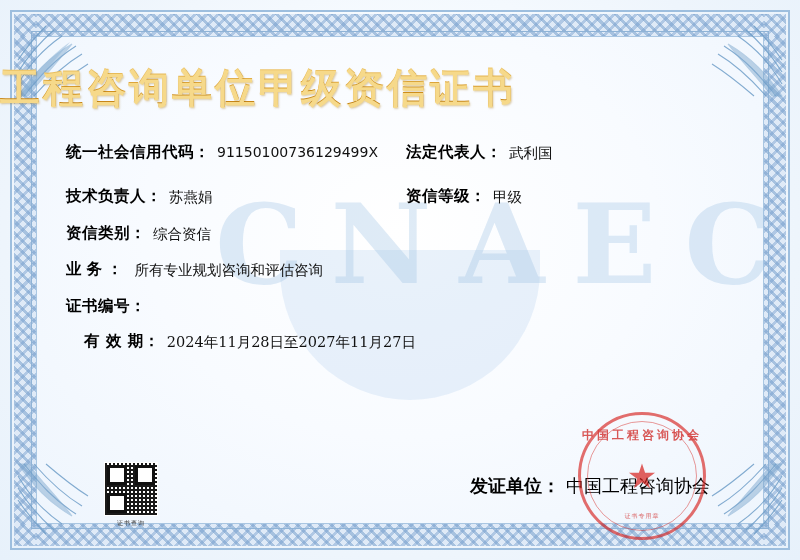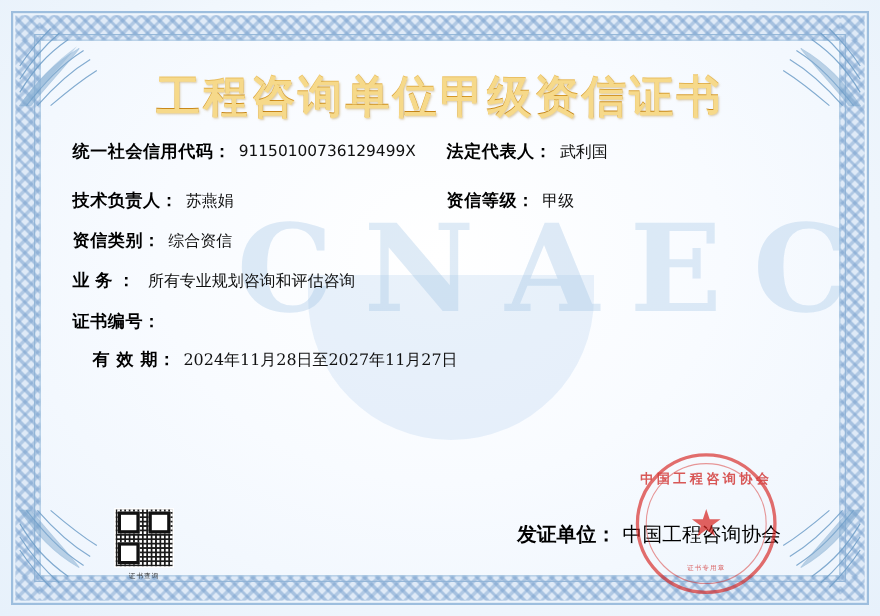--- a/index.html
+++ b/index.html
@@ -92,21 +92,20 @@
     border-radius: 0 0 160px 160px;
     background: rgba(160, 198, 230, 0.22);
     pointer-events: none;
   }
 
   
   .title {
     position: absolute;
     left: 0; right: 0;
     top: 60px;
-    text-align: center;
     font-family: Liberation Serif, serif;
     font-size: 40px;
     font-weight: 700;
     letter-spacing: 3px;
     color: #d79a2b;
     text-shadow:
       0 1px 0 #f6d98a,
       1px 2px 2px rgba(160,110,10,0.35);
     background: linear-gradient(#f2cf78 10%, #d49421 55%, #b9780f 100%);
     -webkit-background-clip: text;
@@ -334,21 +333,21 @@
   </div>
 
   <div class="watermark-arc"></div>
   <div class="watermark">CNAEC</div>
 
   <div class="title">工程咨询单位甲级资信证书</div>
 
   <div class="fields">
 
 
-    <div class="row" style="">
+    <div class="row" style="margin-top:14px;">
       <div class="col left">
         <span class="label">统一社会信用代码：</span>
         <span class="value num">91150100736129499X</span>
       </div>
       <div class="col right">
         <span class="label">法定代表人：</span>
         <span class="value">武利国</span>
       </div>
     </div>
 

